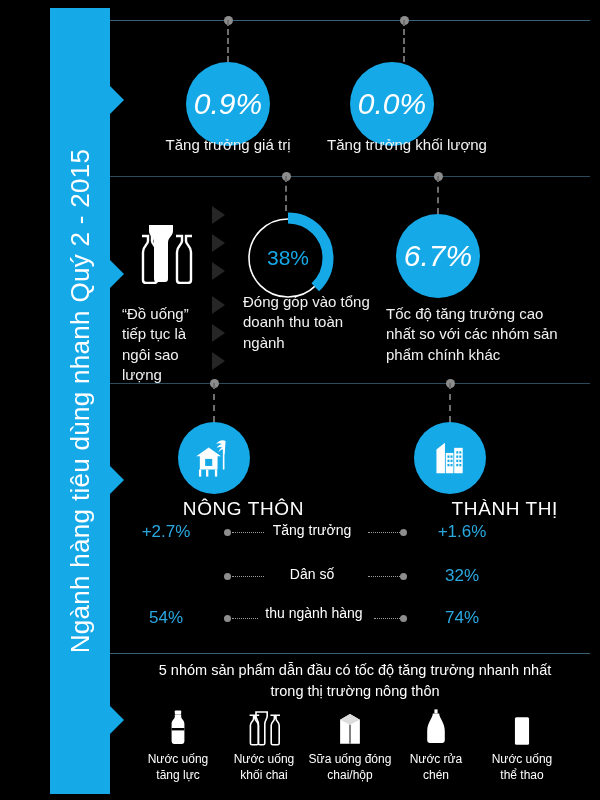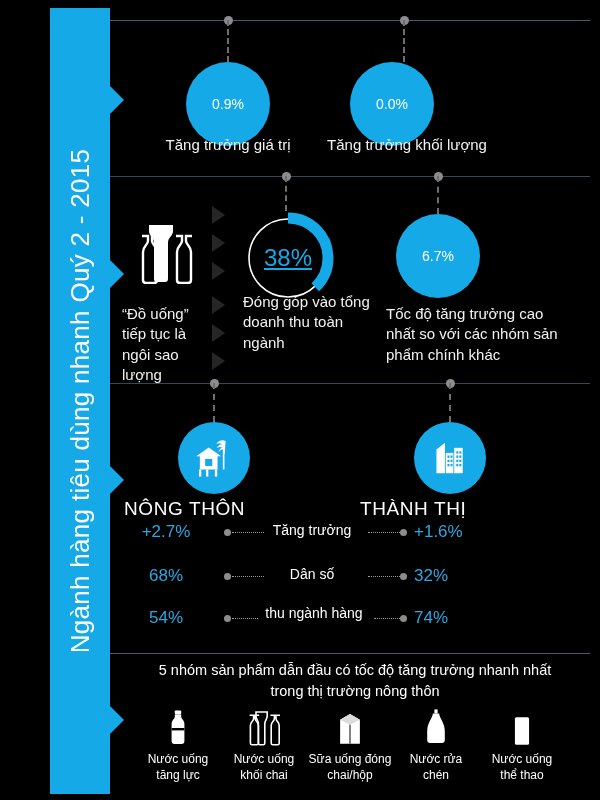--- a/index.html
+++ b/index.html
@@ -44,52 +44,52 @@
   .leader{
     position:absolute;width:0;border-left:2px dashed #6e6e6e;
     margin-left:-1px;
   }
   
   .circle{
     position:absolute;border-radius:50%;background:#16a9e8;
     display:flex;align-items:center;justify-content:center;
     color:#ffffff;
   }
-  .circle.val{font-size:14px;}
+  .circle.val{font-size:30px;font-style:italic;}
   .cap{
     position:absolute;color:#f2f2f2;font-size:15px;text-align:center;
     line-height:1.35;
   }
   .cap.left{text-align:left;}
   
   .donut{position:absolute;width:94px;height:94px;}
   .donut .num{
     position:absolute;inset:0;display:flex;align-items:center;
-    justify-content:center;color:#16a9e8;font-size:24px;text-decoration:underline;
+    justify-content:center;color:#16a9e8;font-size:21px;
   }
   
   .tri{
     position:absolute;width:0;height:0;
     border-top:9px solid transparent;border-bottom:9px solid transparent;
     border-left:13px solid #262626;
   }
   
   .region-name{
     position:absolute;color:#ffffff;font-size:19px;letter-spacing:.6px;
-    text-align:left;
+    text-align:right;
   }
   .rowlbl{
     position:absolute;color:#ffffff;font-size:14px;text-align:center;
     line-height:1.3;
   }
   .rowval{
     position:absolute;color:#2aa8e0;font-size:17px;
   }
   .rowval.r{text-align:center;}
-  .rowval.l{text-align:left;}
+  .rowval.l{text-align:center;}
   .dotline{
     position:absolute;height:1px;border-top:1px dotted #9a9a9a;
   }
   .dotend{
     position:absolute;width:7px;height:7px;border-radius:50%;
     background:#8d8d8d;margin-top:-3px;
   }
   
   .footnote{
     position:absolute;left:120px;width:470px;color:#ffffff;
@@ -213,31 +213,30 @@
           <rect x="37" y="18" width="2.4" height="2.8"></rect>
         <rect x="33.4" y="23" width="2.4" height="2.8"></rect>
           <rect x="37" y="23" width="2.4" height="2.8"></rect>
         <rect x="33.4" y="28" width="2.4" height="2.8"></rect>
           <rect x="37" y="28" width="2.4" height="2.8"></rect>
         <rect x="33.4" y="33" width="2.4" height="2.8"></rect>
           <rect x="37" y="33" width="2.4" height="2.8"></rect>
       </g>
     </svg>
   </div>
-  <div class="region-name" style="left:360px;top:498px;width:180px">THÀNH THỊ</div>
+  <div class="region-name" style="left:378px;top:498px;width:180px">THÀNH THỊ</div>
 
   <div class="rowval r" style="left:118px;top:522px;width:96px">+2.7%</div>
   <div class="dotend" style="left:224px;top:532px"></div>
   <div class="dotline" style="left:232px;top:532px;width:32px"></div>
   <div class="rowlbl" style="left:264px;top:521px;width:96px">Tăng trưởng</div>
   <div class="dotline" style="left:368px;top:532px;width:32px"></div>
   <div class="dotend" style="left:400px;top:532px"></div>
   <div class="rowval l" style="left:414px;top:522px;width:96px">+1.6%</div>
 
-  <div class="rowval r" style="left:118px;top:566px;width:96px">68%</div>
   <div class="dotend" style="left:224px;top:576px"></div>
   <div class="dotline" style="left:232px;top:576px;width:32px"></div>
   <div class="rowlbl" style="left:264px;top:565px;width:96px">Dân số</div>
   <div class="dotline" style="left:368px;top:576px;width:32px"></div>
   <div class="dotend" style="left:400px;top:576px"></div>
   <div class="rowval l" style="left:414px;top:566px;width:96px">32%</div>
 
   <div class="rowval r" style="left:118px;top:608px;width:96px">54%</div>
   <div class="dotend" style="left:224px;top:618px"></div>
   <div class="dotline" style="left:232px;top:618px;width:26px"></div>

